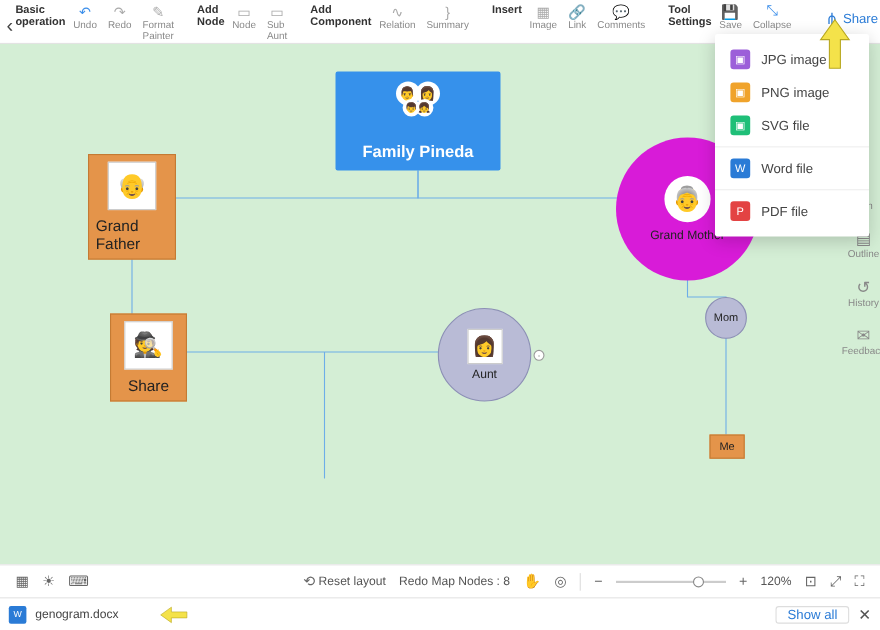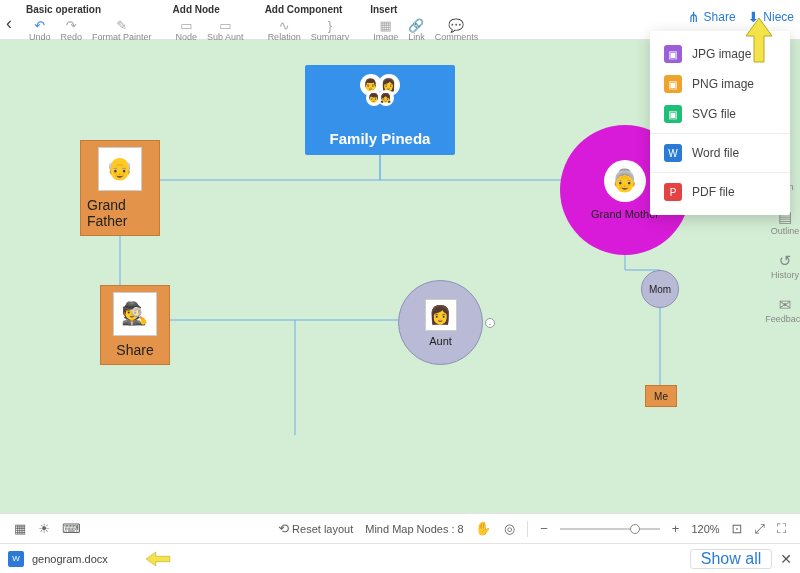--- a/index.html
+++ b/index.html
@@ -1,21 +1,21 @@
 <!DOCTYPE html>
 <html><head>
 <meta charset="utf-8">
 <style>
   * { box-sizing: border-box; margin: 0; padding: 0; font-family: Arial, Helvetica, sans-serif; }
   body { width: 800px; height: 573px; overflow: hidden; background: #fff; position: relative; font-size: 11px; color: #444; }
   .topbar { display: flex; align-items: flex-start; height: 40px; border-bottom: 1px solid #e3e3e3; padding: 3px 6px 0 6px; }
   .back { width: 18px; font-size: 18px; color: #444; cursor: pointer; padding-top: 10px; }
   .title { font-size: 14px; color: #222; padding: 10px 8px 0 6px; }
   .menu-groups { display: flex; flex: 1; }
-  .menu-group { display: flex; flex-direction: column; margin-right: 14px; }
+  .menu-group { display: flex; flex-direction: row; margin-right: 14px; }
   .menu-group-title { font-size: 10px; font-weight: bold; color: #333; padding: 1px 2px 3px 2px; }
   .menu-group-items { display: flex; }
   .menu-item { display: flex; flex-direction: column; align-items: center; padding: 0 5px; color: #8a8a8a; font-size: 9px; }
   .menu-item .mi-icon { width: 16px; height: 14px; display: flex; align-items: center; justify-content: center; font-size: 13px; color: #3b8eea; }
   .menu-item.gray .mi-icon { color: #aaa; }
   .top-actions { display: flex; align-items: center; padding-top: 6px; }
   .top-action { display: flex; align-items: center; color: #2a7bd6; font-size: 12px; margin-left: 12px; cursor: pointer; }
   .top-action .ta-icon { margin-right: 4px; font-size: 14px; }
   .canvas { position: absolute; top: 40px; left: 0; right: 0; bottom: 60px; background: #d4eed5; overflow: hidden; }
   .dropdown { position: absolute; top: 31px; right: 10px; width: 140px; background: #fff; box-shadow: 0 4px 16px rgba(0,0,0,0.18); border-radius: 2px; z-index: 50; padding: 8px 0; }
@@ -35,21 +35,21 @@
   .rect-node .label { margin-top: 6px; font-size: 14px; color: #222; }
   .circle-node { border-radius: 50%; display: flex; flex-direction: column; align-items: center; justify-content: center; }
   .bottombar { position: absolute; bottom: 30px; left: 0; right: 0; height: 30px; border-top: 1px solid #e3e3e3; background: #fff; display: flex; align-items: center; padding: 0 8px; font-size: 11px; color: #555; }
   .bottombar .spacer { flex: 1; }
   .bottombar .bb-item { display: flex; align-items: center; margin: 0 6px; cursor: pointer; }
   .bb-icon { font-size: 13px; color: #666; }
   .slider { width: 100px; height: 2px; background: #ccc; position: relative; margin: 0 6px; }
   .slider .thumb { width: 10px; height: 10px; background: #fff; border: 1px solid #888; border-radius: 50%; position: absolute; top: -4px; left: 70px; }
   .dlbar { position: absolute; bottom: 0; left: 0; right: 0; height: 30px; border-top: 1px solid #e3e3e3; background: #fff; display: flex; align-items: center; padding: 0 8px; }
   .dlbar .fileicon { width: 16px; height: 16px; background: #2a7bd6; border-radius: 2px; color: #fff; font-size: 8px; display: flex; align-items: center; justify-content: center; margin-right: 8px; }
-  .dlbar .showall { margin-left: auto; color: #2a7bd6; border: 1px solid #ddd; padding: 0 10px; border-radius: 3px; font-size: 16px; cursor: pointer; }
+  .dlbar .showall { margin-left: auto; color: #2a7bd6; border: 1px solid #ddd; padding: 0 10px; border-radius: 3px; font-size: 12px; cursor: pointer; }
   .dlbar .close { margin-left: 8px; font-size: 14px; color: #555; cursor: pointer; }
   .arrow { position: absolute; z-index: 60; width: 34px; height: 48px; }
   svg.edges { position: absolute; inset: 0; width: 100%; height: 100%; pointer-events: none; }
   .collapse-dot { position: absolute; width: 10px; height: 10px; border-radius: 50%; background: #fff; border: 1px solid #999; display: flex; align-items: center; justify-content: center; font-size: 7px; color: #666; }
 </style>
 </head>
 <body>
 
 <div class="topbar">
   <div class="back">‹</div>
@@ -105,20 +105,33 @@
             <div class="mi-icon">▦</div>
             <span>Image</span>
           </div>
         <div class="menu-item gray">
             <div class="mi-icon">🔗</div>
             <span>Link</span>
           </div>
         <div class="menu-item gray">
             <div class="mi-icon">💬</div>
             <span>Comments</span>
+          </div>
+      </div>
+    </div>
+    <div class="menu-group">
+      <div class="menu-group-title">Tool Settings</div>
+      <div class="menu-group-items">
+        <div class="menu-item gray">
+            <div class="mi-icon">💾</div>
+            <span>Save</span>
+          </div>
+        <div class="menu-item">
+            <div class="mi-icon">⤡</div>
+            <span>Collapse</span>
           </div>
       </div>
     </div>
   </div>
 
   <div class="top-actions">
     <div class="top-action">
         <span class="ta-icon">⋔</span>
         <span>Share</span>
       </div>
@@ -202,21 +215,21 @@
     <div style="width:32px;height:32px;background:#fff;border:1px solid #ccc;display:flex;align-items:center;justify-content:center;font-size:18px">👩</div>
     <div style="margin-top:4px;color:#222;font-size:11px">Aunt</div>
   </div>
   <div class="collapse-dot" style="left:485px; top:278px;">-</div>
 
   <div class="node circle-node" style="left:641px; top:230px; width:38px; height:38px; background:#b9bbd6; border:1px solid #8c8fb5; font-size:10px; color:#222;">
     <span>Mom</span>
   </div>
 
 
-  <div class="node" style="left:645px; top:345px; width:32px; height:22px; background:#e4944a; border:1px solid #c47a33; display:flex; align-items:center; justify-content:center; font-size:10px; color:#222;">
+  <div class="node" style="left:645px; top:355px; width:32px; height:22px; background:#e4944a; border:1px solid #c47a33; display:flex; align-items:center; justify-content:center; font-size:10px; color:#222;">
     <span>Me</span>
   </div>
 
 </div>
 
 <div class="side-rail">
   <div class="side-item">
       <div class="side-icon">☺</div>
       <span>Icon</span>
     </div>
@@ -239,21 +252,21 @@
       <span class="bb-icon">▦</span>
     </div>
   <div class="bb-item">
       <span class="bb-icon">☀</span>
     </div>
   <div class="bb-item">
       <span class="bb-icon">⌨</span>
     </div>
   <div class="spacer"></div>
   <div class="bb-item"><span class="bb-icon">⟲</span>&nbsp;<span>Reset layout</span></div>
-  <div class="bb-item"><span>Mind Map Nodes :</span>&nbsp;<span>8</span></div>
+  <div class="bb-item"><span>Redo Map Nodes :</span>&nbsp;<span>8</span></div>
   <div class="bb-item">
       <span class="bb-icon">✋</span>
     </div>
   <div class="bb-item">
       <span class="bb-icon">◎</span>
     </div>
   <div style="width:1px;height:16px;background:#ddd;margin:0 6px"></div>
   <div class="bb-item">
       <span class="bb-icon">−</span>
     </div>

